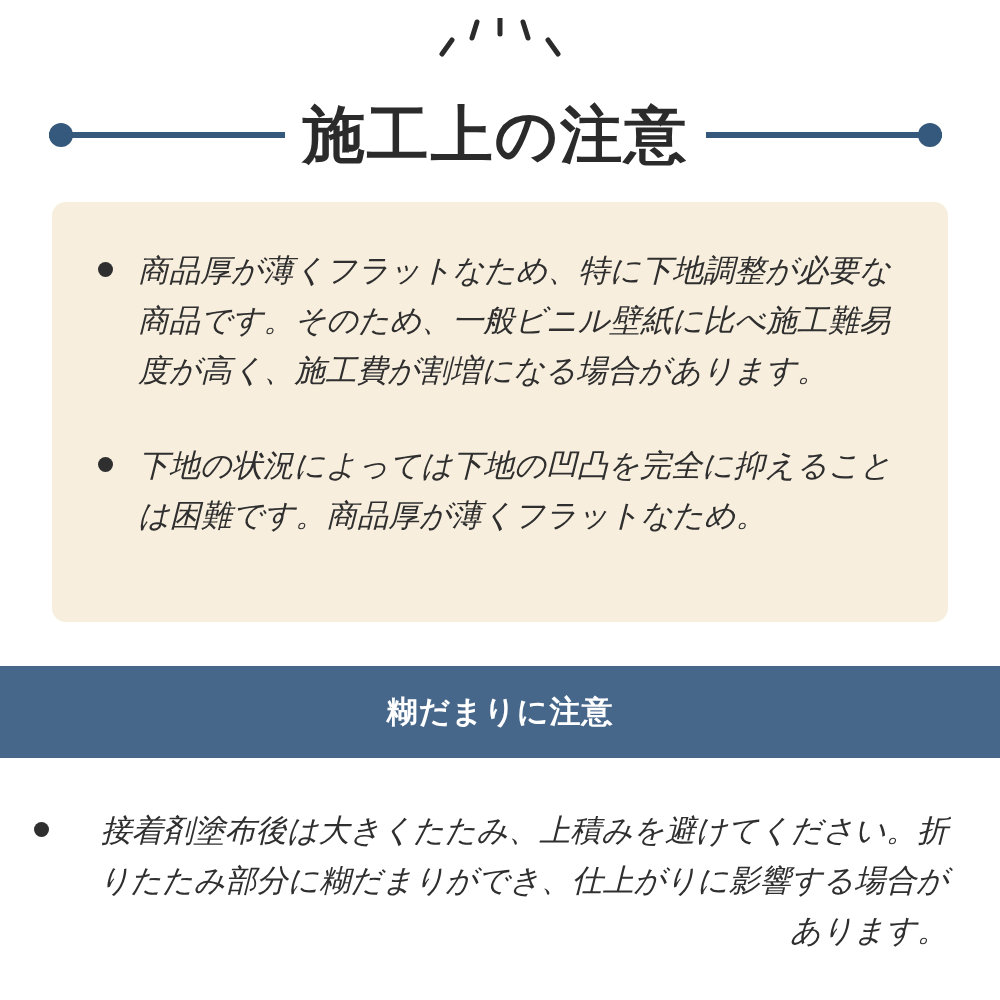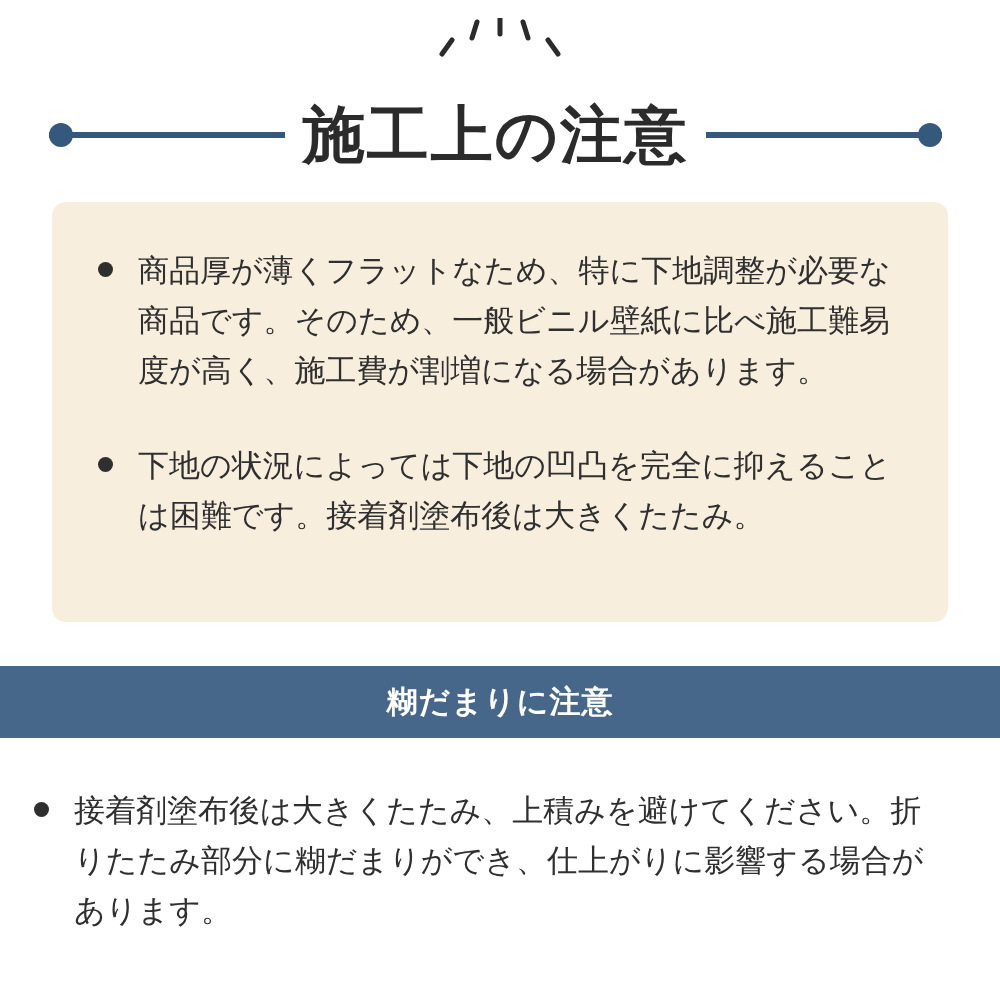--- a/index.html
+++ b/index.html
@@ -73,20 +73,21 @@
     background: #f7eedd;
     border-radius: 14px;
     padding: 44px 40px 46px 40px;
     box-sizing: border-box;
     min-height: 420px;
   }
   .bullet-list {
     list-style: none;
     margin: 0;
     padding: 0;
+    font-style: italic;
   }
   .bullet-item {
     position: relative;
     padding-left: 46px;
     margin-bottom: 44px;
     font-size: 31px;
     line-height: 1.62;
     color: #2f2f2f;
     font-weight: 500;
   }
@@ -97,36 +98,37 @@
     top: 16px;
     width: 15px;
     height: 15px;
     background: #2f2f2f;
     border-radius: 50%;
   }
 
   
   .band {
     margin-top: 44px;
-    height: 72px;
+    height: 92px;
     background: #47678a;
     display: flex;
     align-items: center;
     justify-content: center;
   }
   .band-title {
     color: #ffffff;
     font-size: 31px;
     font-weight: 700;
     letter-spacing: 1px;
   }
 
   
   .lower {
     padding: 48px 52px 0 28px;
+    text-align: right;
   }
   .lower .bullet-item {
     margin-bottom: 0;
   }
 </style>
 </head>
 <body>
 
 <div class="header">
 
@@ -152,21 +154,21 @@
 </div>
 
 <div class="notice-card">
   <ul class="bullet-list">
     <li class="bullet-item">
       <span class="bullet-dot"></span>
       <span>商品厚が薄くフラットなため、特に下地調整が必要な商品です。そのため、一般ビニル壁紙に比べ施工難易度が高く、施工費が割増になる場合があります。</span>
     </li>
     <li class="bullet-item">
       <span class="bullet-dot"></span>
-      <span>下地の状況によっては下地の凹凸を完全に抑えることは困難です。接着剤塗布後は大きくたたみ。</span>
+      <span>下地の状況によっては下地の凹凸を完全に抑えることは困難です。商品厚が薄くフラットなため。</span>
     </li>
   </ul>
 </div>
 
 <div class="band">
   <span class="band-title">糊だまりに注意</span>
 </div>
 
 <div class="lower">
   <ul class="bullet-list">

